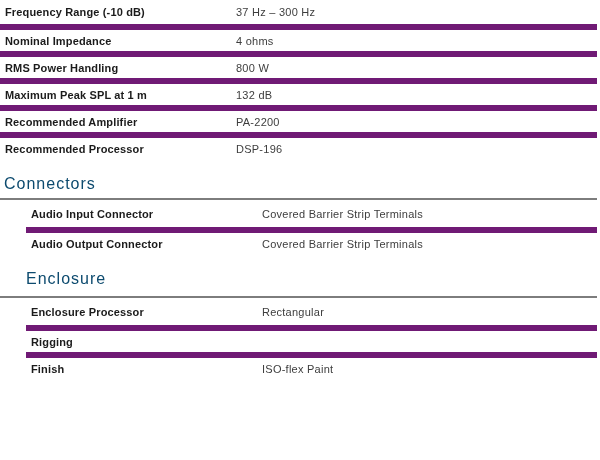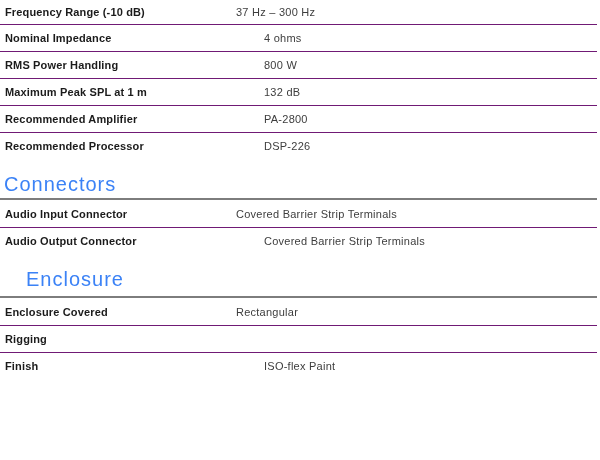--- a/index.html
+++ b/index.html
@@ -7,49 +7,49 @@
     width: 600px; height: 460px;
     background: #ffffff;
     overflow: hidden;
     font-family: "Liberation Sans", sans-serif;
   }
   .page {
     width: 597px;
     padding-left: 0;
   }
   .spec-table { width: 100%; }
-  .spec-table.bordered-top { border-top: 2px solid #7d7d7d; }
+  .spec-table.bordered-top { border-top: 2px solid #7d7d7d; padding-left: 26px; }
   .spec-row {
     display: flex;
     align-items: center;
     height: 27px;
   }
-  .spec-row + .spec-row { border-top: 1px solid #701a75; gap: 28px; }
+  .spec-row + .spec-row { border-top: 6px solid #701a75; }
   .spec-table.cropped .spec-row:first-child { height: 24px; }
   .spec-label {
     width: 236px;
     flex: 0 0 236px;
     padding-left: 5px;
     font-size: 11px;
     font-weight: bold;
     letter-spacing: 0.15px;
     color: #1b1b1b;
     white-space: nowrap;
   }
   .spec-value {
     font-size: 11px;
     letter-spacing: 0.25px;
     color: #3d3d3d;
     white-space: nowrap;
   }
   .section-heading {
-    font-size: 20px;
+    font-size: 16px;
     font-weight: normal;
     letter-spacing: 1px;
-    color: #3b82f6;
+    color: #0c4a6e;
     line-height: 20px;
     padding-left: 4px;
   }
   .section-heading.connectors { margin-top: 15px; margin-bottom: 4px; }
   .section-heading.enclosure  { margin-top: 15px; margin-bottom: 7px; padding-left: 26px; }
 </style>
 </head>
 <body>
 
 <div class="page">
@@ -66,44 +66,44 @@
     <div class="spec-row">
       <div class="spec-label">RMS Power Handling</div>
       <div class="spec-value">800 W</div>
     </div>
     <div class="spec-row">
       <div class="spec-label">Maximum Peak SPL at 1 m</div>
       <div class="spec-value">132 dB</div>
     </div>
     <div class="spec-row">
       <div class="spec-label">Recommended Amplifier</div>
-      <div class="spec-value">PA-2800</div>
+      <div class="spec-value">PA-2200</div>
     </div>
     <div class="spec-row">
       <div class="spec-label">Recommended Processor</div>
-      <div class="spec-value">DSP-226</div>
+      <div class="spec-value">DSP-196</div>
     </div>
   </div>
 
   <h2 class="section-heading connectors">Connectors</h2>
   <div class="spec-table bordered-top">
     <div class="spec-row">
       <div class="spec-label">Audio Input Connector</div>
       <div class="spec-value">Covered Barrier Strip Terminals</div>
     </div>
     <div class="spec-row">
       <div class="spec-label">Audio Output Connector</div>
       <div class="spec-value">Covered Barrier Strip Terminals</div>
     </div>
   </div>
 
   <h2 class="section-heading enclosure">Enclosure</h2>
   <div class="spec-table bordered-top">
     <div class="spec-row">
-      <div class="spec-label">Enclosure Covered</div>
+      <div class="spec-label">Enclosure Processor</div>
       <div class="spec-value">Rectangular</div>
     </div>
     <div class="spec-row">
       <div class="spec-label">Rigging</div>
     </div>
     <div class="spec-row">
       <div class="spec-label">Finish</div>
       <div class="spec-value">ISO-flex Paint</div>
     </div>
   </div>

